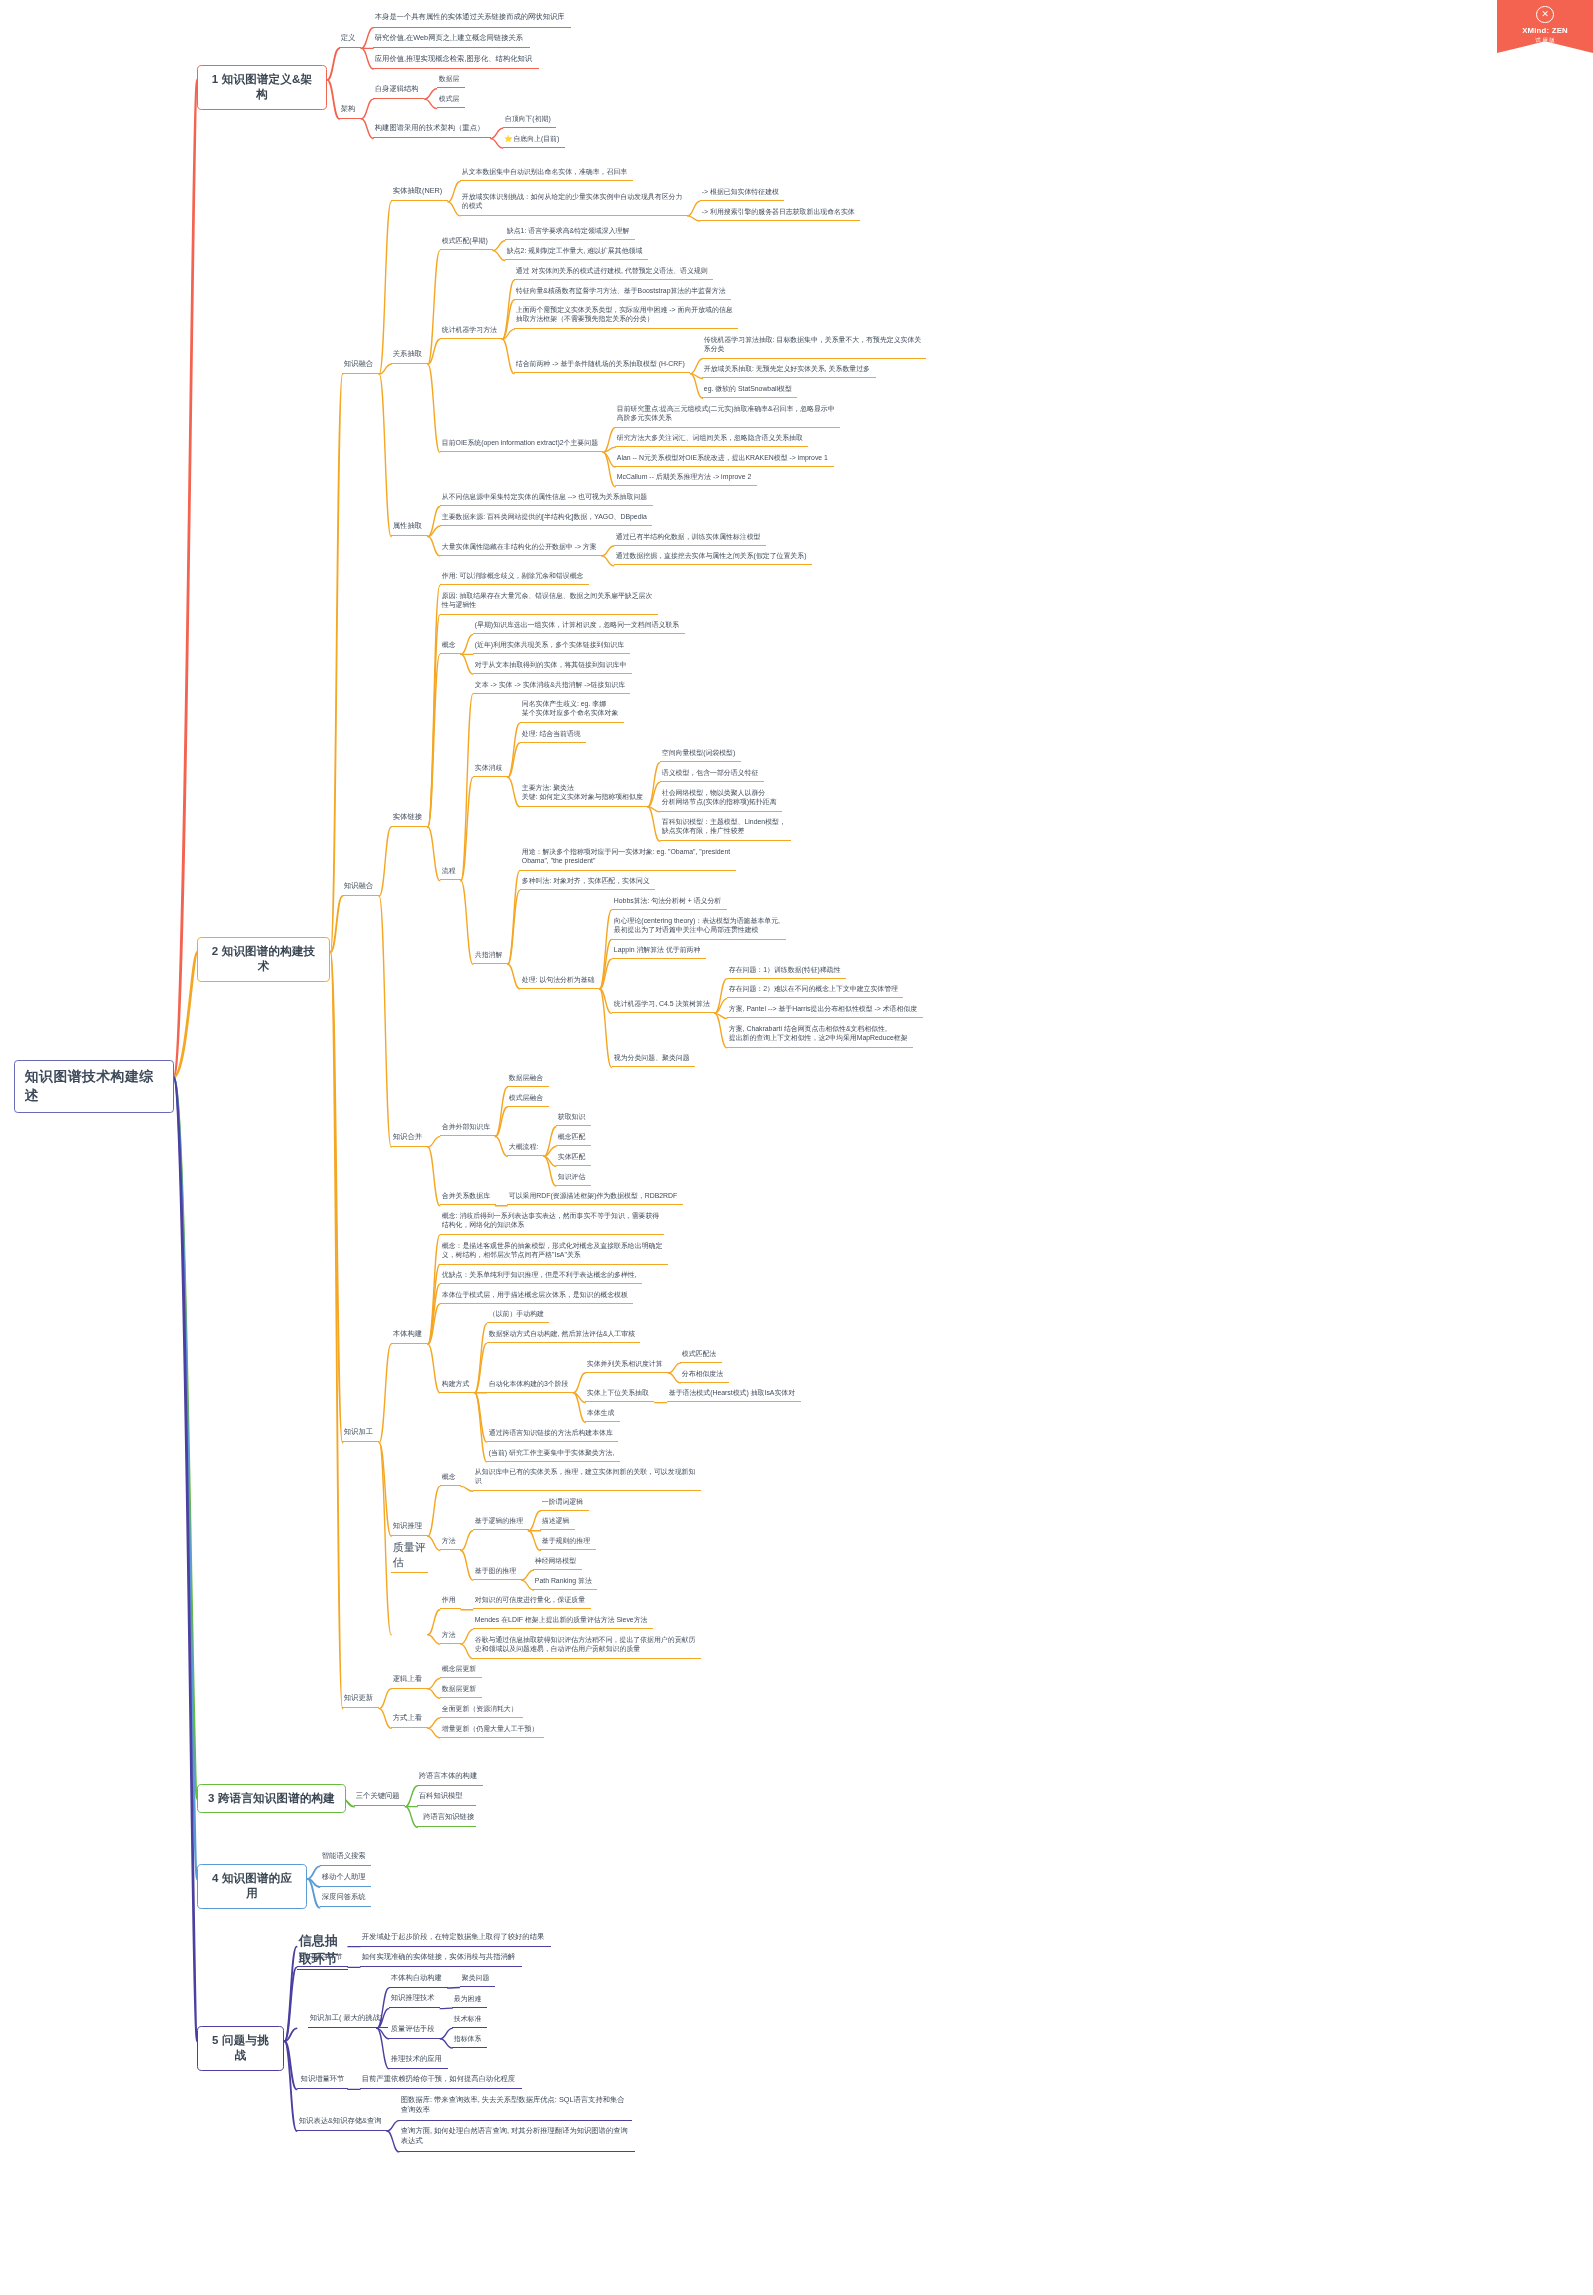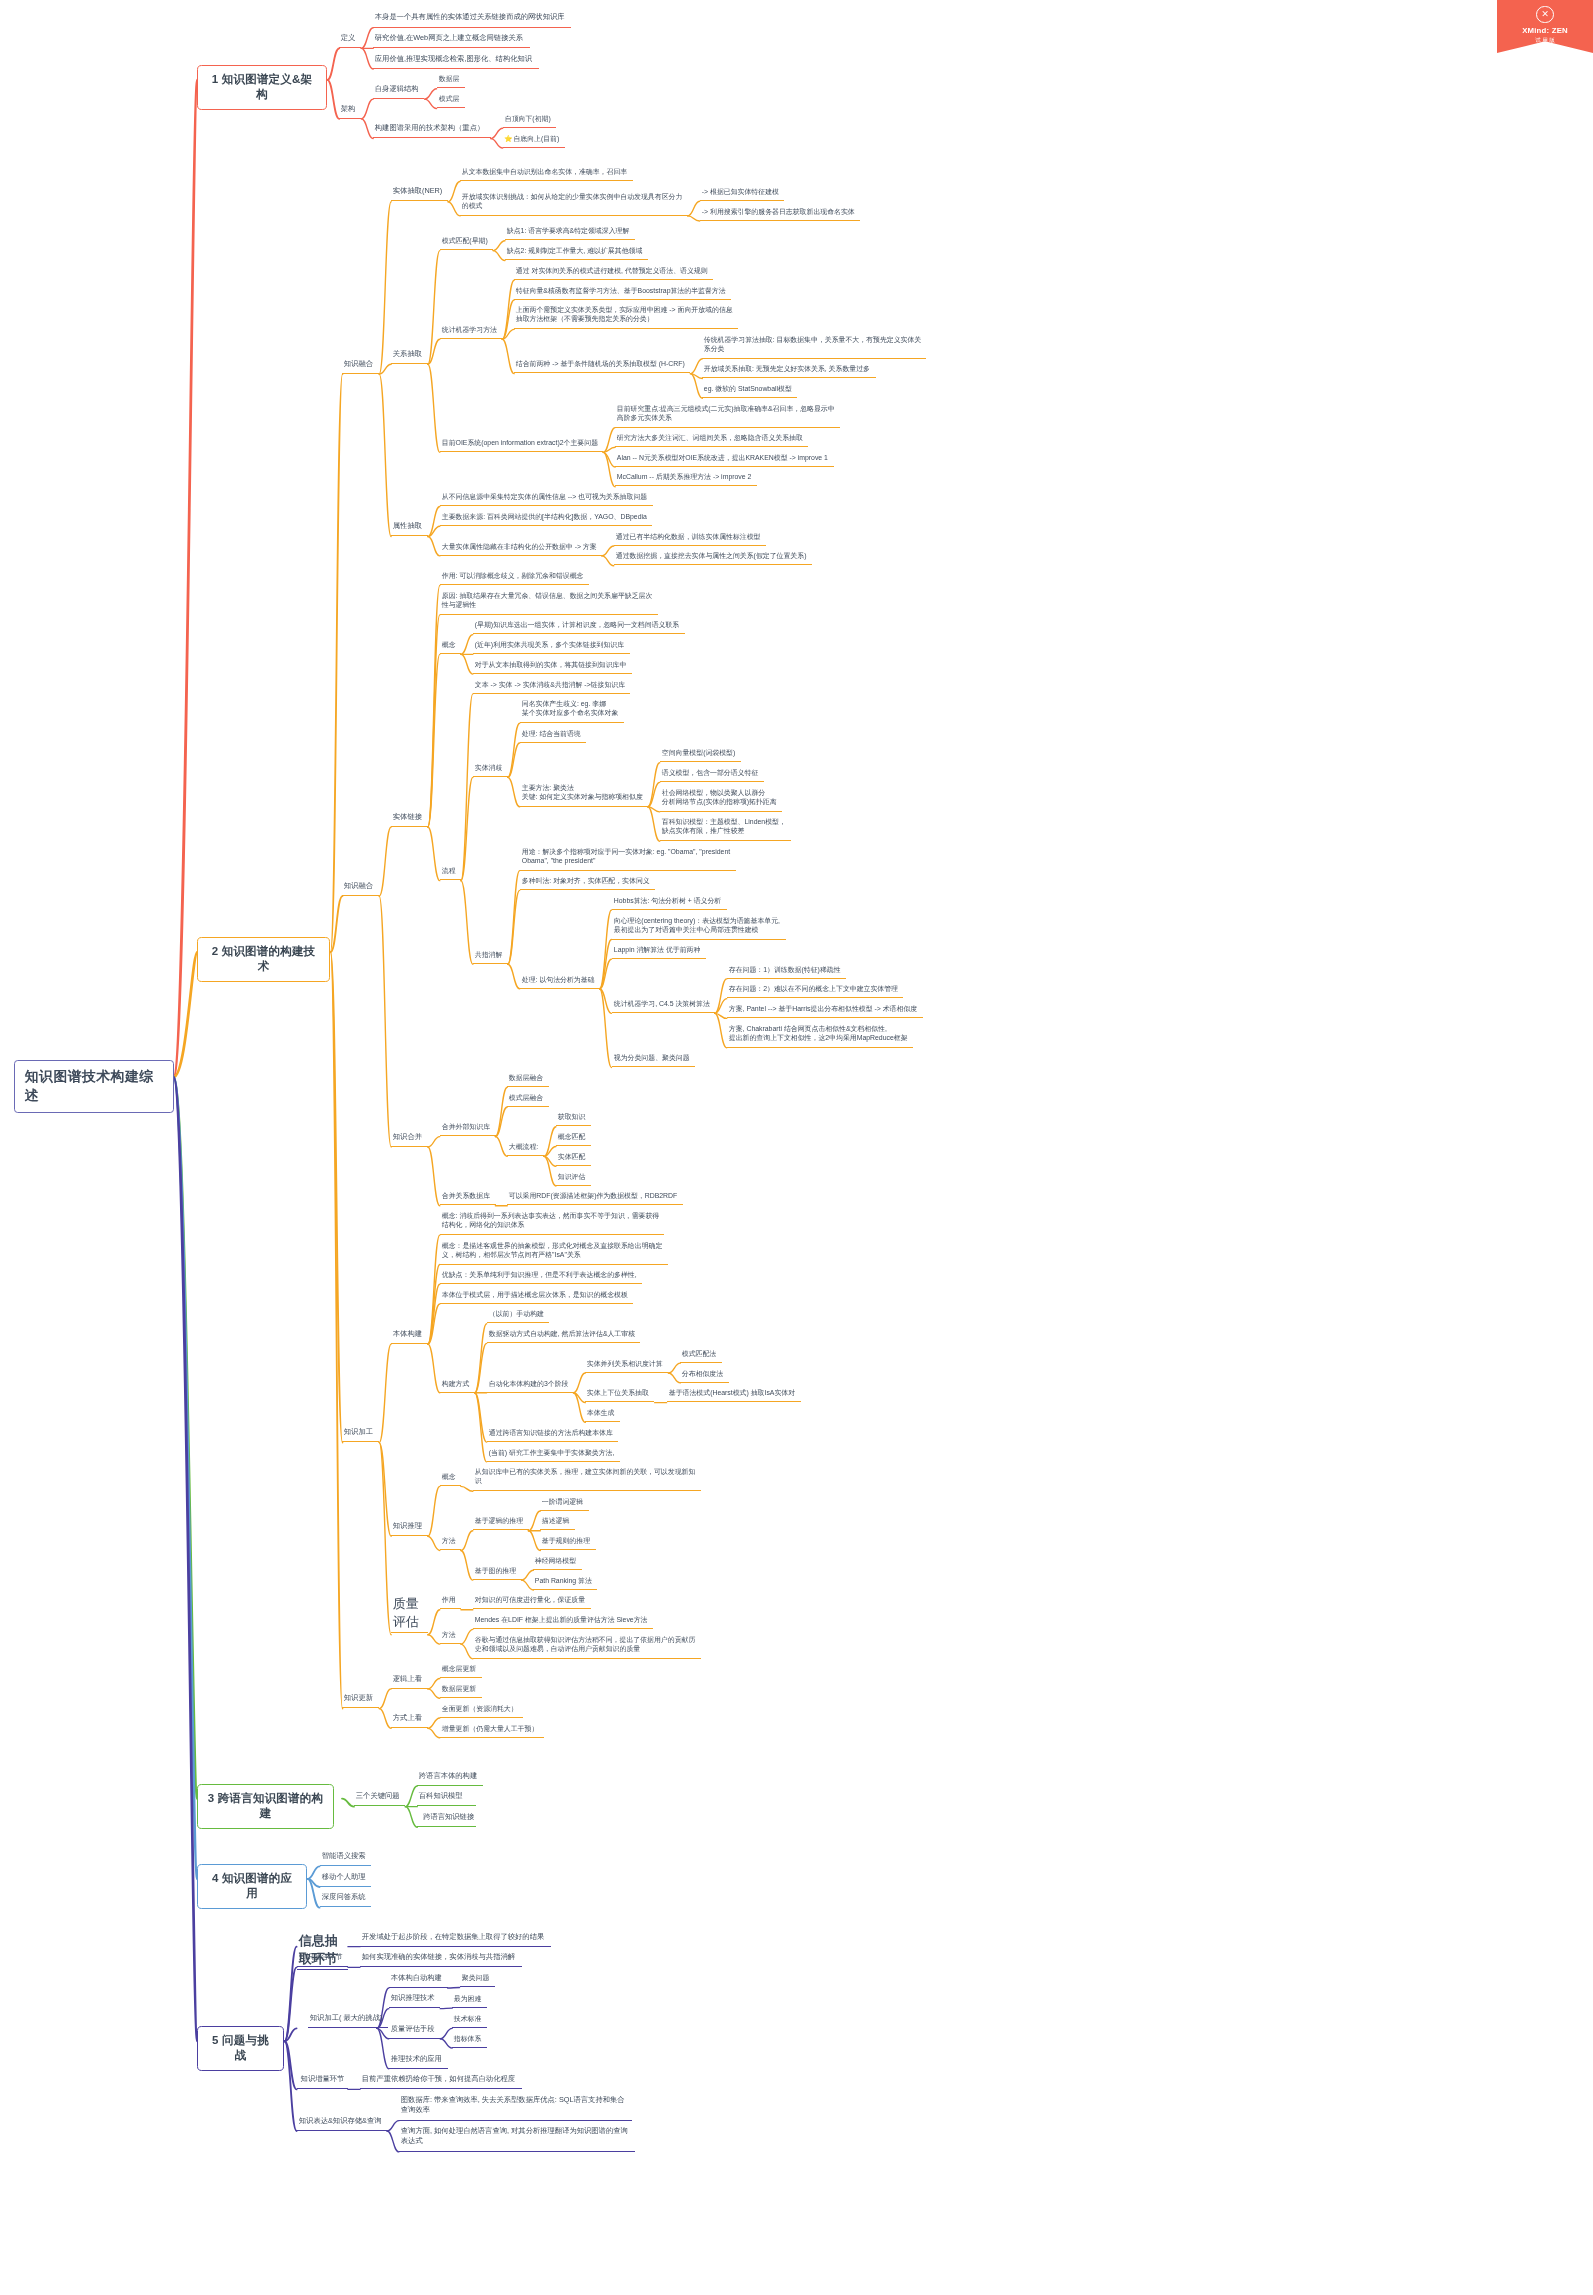--- a/index.html
+++ b/index.html
@@ -542,21 +542,21 @@
       </div>
       <div class="node lf" style="font-size: 6.9px; border-bottom: 1.4px solid rgb(245, 166, 35); left: 473px; top: 1565px; width: 49px; min-height: 15px;">
         <span class="txt">基于图的推理</span>
       </div>
       <div class="node lf" style="font-size: 6.9px; border-bottom: 1.4px solid rgb(245, 166, 35); left: 533px; top: 1555px; width: 49px; min-height: 15px;">
         <span class="txt">神经网络模型</span>
       </div>
       <div class="node lf" style="font-size: 6.9px; border-bottom: 1.4px solid rgb(245, 166, 35); left: 533px; top: 1575px; width: 64px; min-height: 15px;">
         <span class="txt">Path Ranking 算法</span>
       </div>
-      <div class="node lf" style="font-size: 13px; border-bottom: 1.4px solid rgb(245, 166, 35); left: 391px; top: 1594px; width: 37px; min-height: 16px;">
+      <div class="node lf" style="font-size: 11px; border-bottom: 1.4px solid rgb(245, 166, 35); left: 391px; top: 1539px; width: 37px; min-height: 16px;">
         <span class="txt">质量评估</span>
       </div>
       <div class="node lf" style="font-size: 6.9px; border-bottom: 1.4px solid rgb(245, 166, 35); left: 440px; top: 1594px; width: 21px; min-height: 15px;">
         <span class="txt">作用</span>
       </div>
       <div class="node lf" style="font-size: 6.9px; border-bottom: 1.4px solid rgb(245, 166, 35); left: 473px; top: 1594px; width: 118px; min-height: 15px;">
         <span class="txt">对知识的可信度进行量化，保证质量</span>
       </div>
       <div class="node lf" style="font-size: 6.9px; border-bottom: 1.4px solid rgb(245, 166, 35); left: 440px; top: 1629px; width: 21px; min-height: 15px;">
         <span class="txt">方法</span>
@@ -582,21 +582,21 @@
       </div>
       <div class="node lf" style="font-size: 7.3px; border-bottom: 1.4px solid rgb(245, 166, 35); left: 391px; top: 1712px; width: 37px; min-height: 16px;">
         <span class="txt">方式上看</span>
       </div>
       <div class="node lf" style="font-size: 6.9px; border-bottom: 1.4px solid rgb(245, 166, 35); left: 440px; top: 1703px; width: 83px; min-height: 15px;">
         <span class="txt">全面更新（资源消耗大）</span>
       </div>
       <div class="node lf" style="font-size: 6.9px; border-bottom: 1.4px solid rgb(245, 166, 35); left: 440px; top: 1723px; width: 104px; min-height: 15px;">
         <span class="txt">增量更新（仍需大量人工干预）</span>
       </div>
-      <div class="node l1" style="border-color: rgb(102, 187, 63); left: 197px; top: 1784px; width: 137px; min-height: 29px;">
+      <div class="node l1" style="border-color: rgb(102, 187, 63); left: 197px; top: 1784px; width: 149px; min-height: 29px;">
         <span class="txt">3 跨语言知识图谱的构建</span>
       </div>
       <div class="node lf" style="font-size: 7.3px; border-bottom: 1.4px solid rgb(102, 187, 63); left: 354px; top: 1790px; width: 51px; min-height: 16px;">
         <span class="txt">三个关键问题</span>
       </div>
       <div class="node lf" style="font-size: 7.3px; border-bottom: 1.4px solid rgb(102, 187, 63); left: 417px; top: 1770px; width: 66px; min-height: 16px;">
         <span class="txt">跨语言本体的构建</span>
       </div>
       <div class="node lf" style="font-size: 7.3px; border-bottom: 1.4px solid rgb(102, 187, 63); left: 417px; top: 1790px; width: 59px; min-height: 16px;">
         <span class="txt">百科知识模型</span>

